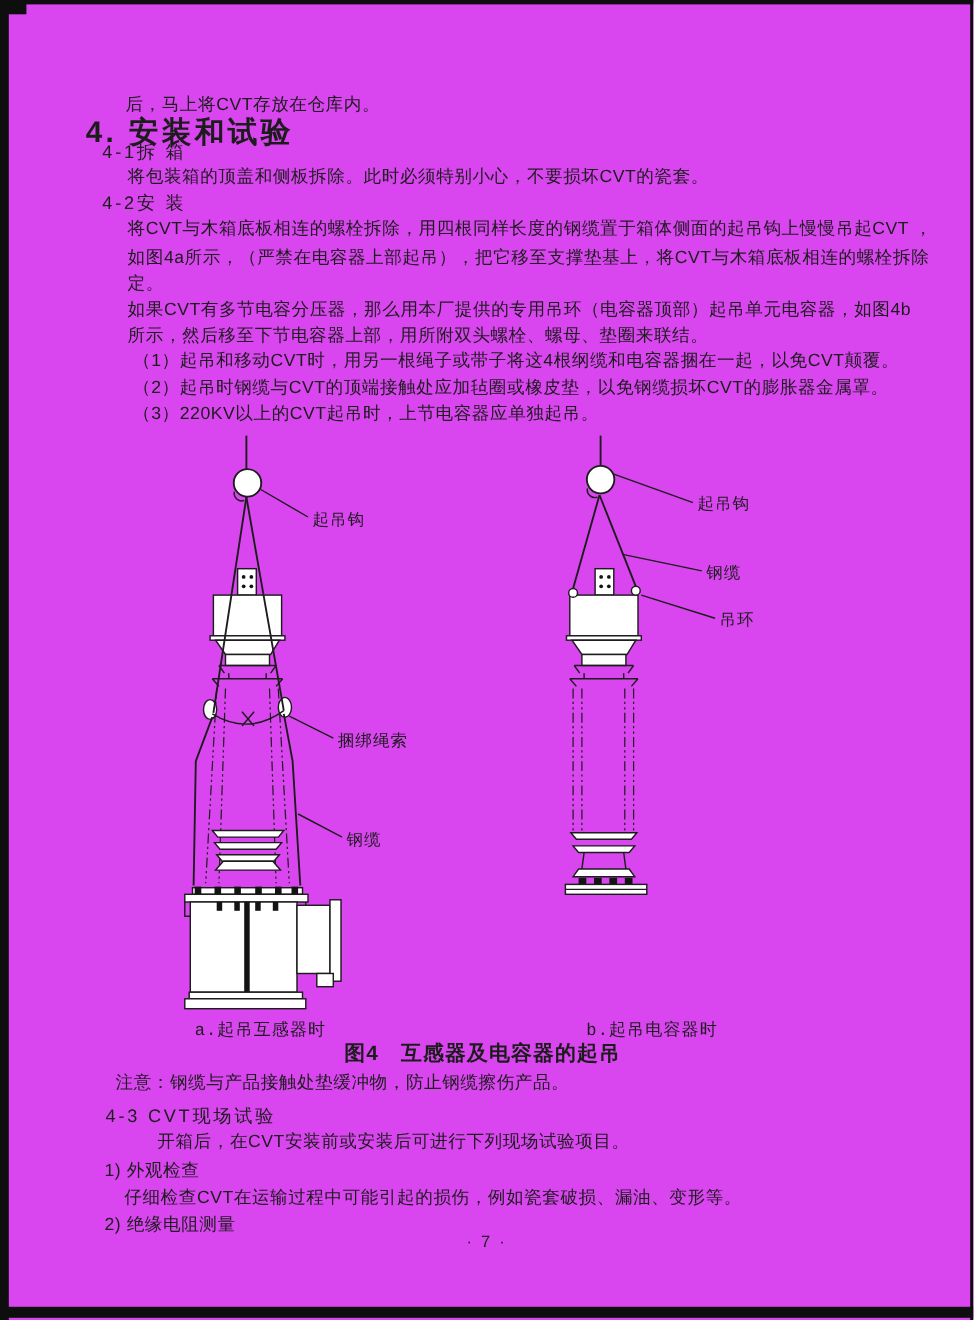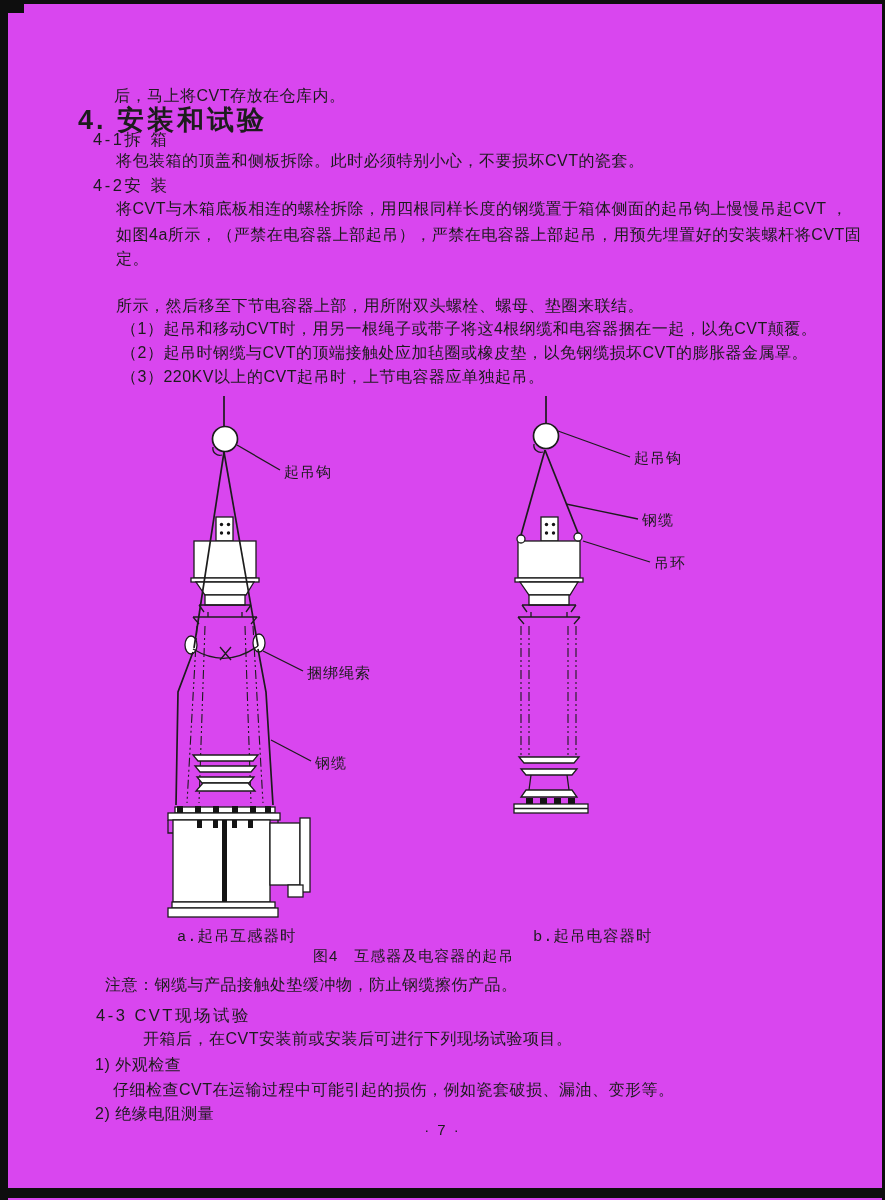--- a/index.html
+++ b/index.html
@@ -10,21 +10,21 @@
   }
   .frame{position:absolute;background:#0e0e0e;}
   .frame-top{left:0;top:0;width:885px;height:4px;}
   .frame-left{left:0;top:0;width:8px;height:1200px;}
   .frame-right{right:0;top:0;width:3px;height:1200px;}
   .frame-bottom{left:0;bottom:2px;width:885px;height:10px;}
   .corner-blot{position:absolute;left:0;top:0;width:24px;height:13px;background:#0e0e0e;}
   .tl{position:absolute;white-space:nowrap;font-size:16px;line-height:1.25;letter-spacing:0.5px;}
   .h-main{font-size:27px;font-weight:bold;letter-spacing:3px;}
   .h-sub{font-size:16.5px;letter-spacing:2.5px;}
-  .fig-title{font-size:15px;font-weight:normal;letter-spacing:1px;}
+  .fig-title{font-size:19px;font-weight:bold;letter-spacing:1px;}
   .caption{font-size:15.5px;letter-spacing:1px;font-family:Liberation Mono, monospace;}
   .page-num{position:absolute;left:0;top:1121px;width:885px;text-align:center;font-size:15px;letter-spacing:2px;}
   svg.fig{position:absolute;left:0;top:0;pointer-events:none;}
   svg.fig text{font-size:15px;fill:#1c1c1c;letter-spacing:1px;
     font-family:"Liberation Sans","DejaVu Sans",sans-serif;}
   svg.fig .ln{stroke:#1c1c1c;stroke-width:1.3;fill:none;}
   svg.fig .lnw{stroke:#1c1c1c;stroke-width:1.3;fill:#ffffff;}
   svg.fig .thick{stroke-width:1.7;}
   svg.fig .dd{stroke:#1c1c1c;stroke-width:1.1;fill:none;stroke-dasharray:9 3 2 3 2 3;}
   svg.fig .blk{fill:#141414;stroke:none;}
@@ -39,22 +39,23 @@
   <div class="frame frame-right"></div>
   <div class="frame frame-bottom"></div>
   <div class="corner-blot"></div>
 
   <div class="tl" style="left:114px;top:86px;">后，马上将CVT存放在仓库内。</div>
   <div class="tl h-main" style="left:78px;top:104px;">4. 安装和试验</div>
   <div class="tl h-sub" style="left:93px;top:129px;">4-1拆 箱</div>
   <div class="tl" style="left:116px;top:151px;">将包装箱的顶盖和侧板拆除。此时必须特别小心，不要损坏CVT的瓷套。</div>
   <div class="tl h-sub" style="left:93px;top:175px;">4-2安 装</div>
   <div class="tl" style="left:116px;top:199px;">将CVT与木箱底板相连的螺栓拆除，用四根同样长度的钢缆置于箱体侧面的起吊钩上慢慢吊起CVT ，</div>
-  <div class="tl" style="left:116px;top:225px;">如图4a所示，（严禁在电容器上部起吊），严禁在电容器上部起吊，用预先埋置好的安装螺杆将CVT固</div>
+  <div class="tl" style="left:116px;top:225px;">如图4a所示，（严禁在电容器上部起吊），把它移至支撑垫基上，将CVT与木箱底板相连的螺栓拆除</div>
   <div class="tl" style="left:116px;top:249px;">定。</div>
+  <div class="tl" style="left:116px;top:272px;">如果CVT有多节电容分压器，那么用本厂提供的专用吊环（电容器顶部）起吊单元电容器，如图4b</div>
   <div class="tl" style="left:116px;top:296px;">所示，然后移至下节电容器上部，用所附双头螺栓、螺母、垫圈来联结。</div>
   <div class="tl" style="left:121px;top:319px;">（1）起吊和移动CVT时，用另一根绳子或带子将这4根纲缆和电容器捆在一起，以免CVT颠覆。</div>
   <div class="tl" style="left:121px;top:343px;">（2）起吊时钢缆与CVT的顶端接触处应加毡圈或橡皮垫，以免钢缆损坏CVT的膨胀器金属罩。</div>
   <div class="tl" style="left:121px;top:367px;text-align:center;">（3）220KV以上的CVT起吊时，上节电容器应单独起吊。</div>
 
   <svg class="fig" width="885" height="1200" viewBox="0 0 885 1200">
 
     <g>
 
       <g>

